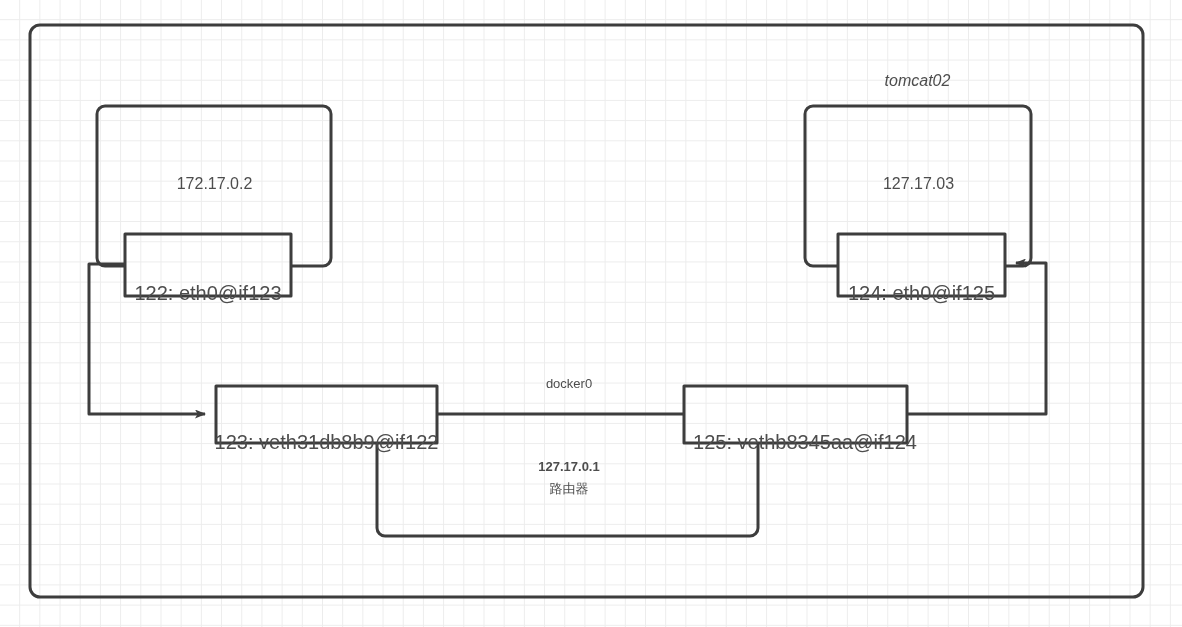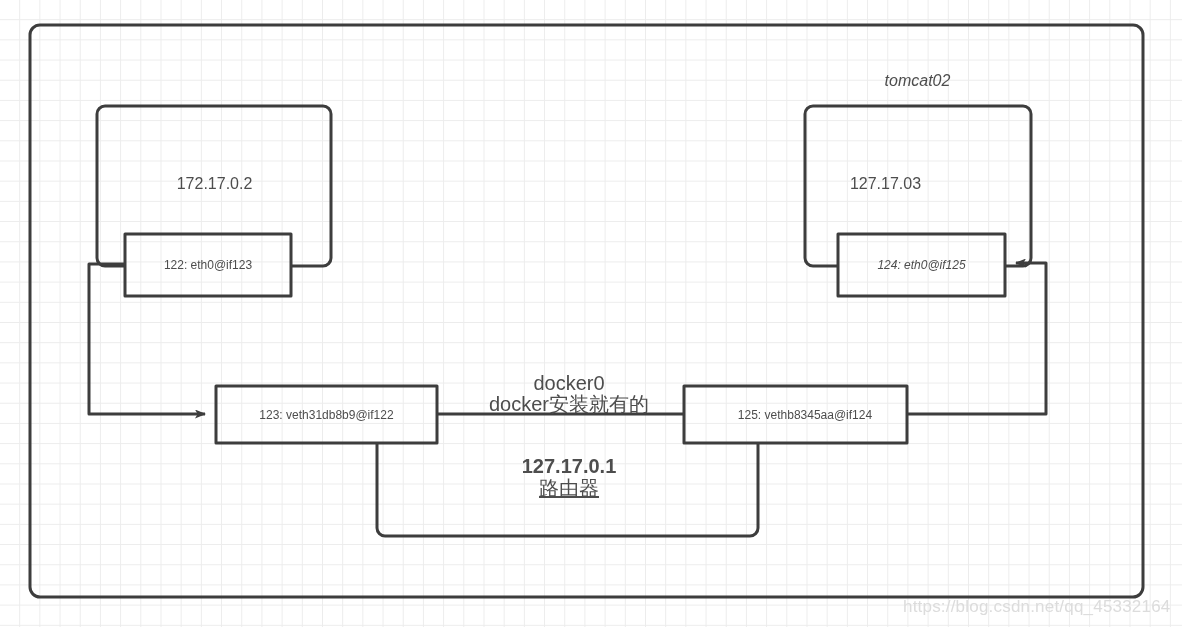--- a/index.html
+++ b/index.html
@@ -23,37 +23,38 @@
   #diagram-svg {
     position: absolute;
     left: 0;
     top: 0;
     width: 1182px;
     height: 627px;
   }
   .lbl {
     position: absolute;
     color: #4d4d4d;
-    font-size: 20px;
+    font-size: 13px;
     line-height: 21px;
     text-align: center;
     white-space: pre;
     user-select: none;
   }
   .lbl.big { font-size: 16px; }
   .box-label {
     position: absolute;
     display: flex;
     align-items: center;
     justify-content: center;
     color: #4d4d4d;
-    font-size: 12px;
+    font-size: 20px;
     text-align: center;
     white-space: nowrap;
     user-select: none;
+    margin-top: 28px;
   }
   .watermark {
     position: absolute;
     color: #dcdcdc;
     font-size: 17px;
     letter-spacing: 0.2px;
     white-space: nowrap;
     user-select: none;
   }
   .hit {
@@ -101,37 +102,35 @@
     </g>
   </svg>
 
 
   <div class="lbl big" style="left:127px; top:173px; width:175px;text-align:center;">172.17.0.2</div>
 
   <div class="box-label" style="left:125px; top:234px; width:166px; height:62px;">122: eth0@if123</div>
 
   <div class="lbl big" style="left:830px; top:70px; width:175px;font-style:italic;">tomcat02</div>
 
-  <div class="lbl big" style="left:798px; top:173px; width:175px;">127.17.03</div>
+  <div class="lbl big" style="left:831px; top:173px; width:175px;">127.17.03</div>
 
-  <div class="box-label" style="left:838px; top:234px; width:167px; height:62px;font-style:italic;">124: eth0@if125</div>
+  <div class="box-label" style="left:838px; top:234px; width:167px; height:62px;">124: eth0@if125</div>
 
   <div class="box-label" style="left:216px; top:386px; width:221px; height:57px;">123: veth31db8b9@if122</div>
 
   <div class="box-label" style="left:684px; top:386px; width:242px; height:57px;">125: vethb8345aa@if124</div>
 
   <div class="lbl" style="left:479px; top:373px; width:180px;">docker0</div>
 
-  <div class="lbl" style="left:479px; top:394px; width:180px;">docker安装就有的</div>
 
   <div class="lbl" style="left:479px; top:456px; width:180px;font-weight:bold;">127.17.0.1</div>
 
-  <div class="lbl" style="left:479px; top:478px; width:180px;text-decoration:underline;">路由器</div>
+  <div class="lbl" style="left:479px; top:478px; width:180px;">路由器</div>
 
-  <div class="watermark" style="left:903px; top:597px;">https://blog.csdn.net/qq_45332164</div>
 
   <div class="hit" style="left:97px; top:106px; width:234px; height:160px;"></div>
   <div class="hit" style="left:125px; top:234px; width:166px; height:62px;"></div>
   <div class="hit" style="left:805px; top:106px; width:226px; height:160px;"></div>
   <div class="hit" style="left:838px; top:234px; width:167px; height:62px;"></div>
   <div class="hit" style="left:216px; top:386px; width:221px; height:57px;"></div>
   <div class="hit" style="left:684px; top:386px; width:223px; height:57px;"></div>
 
 </div>
 

